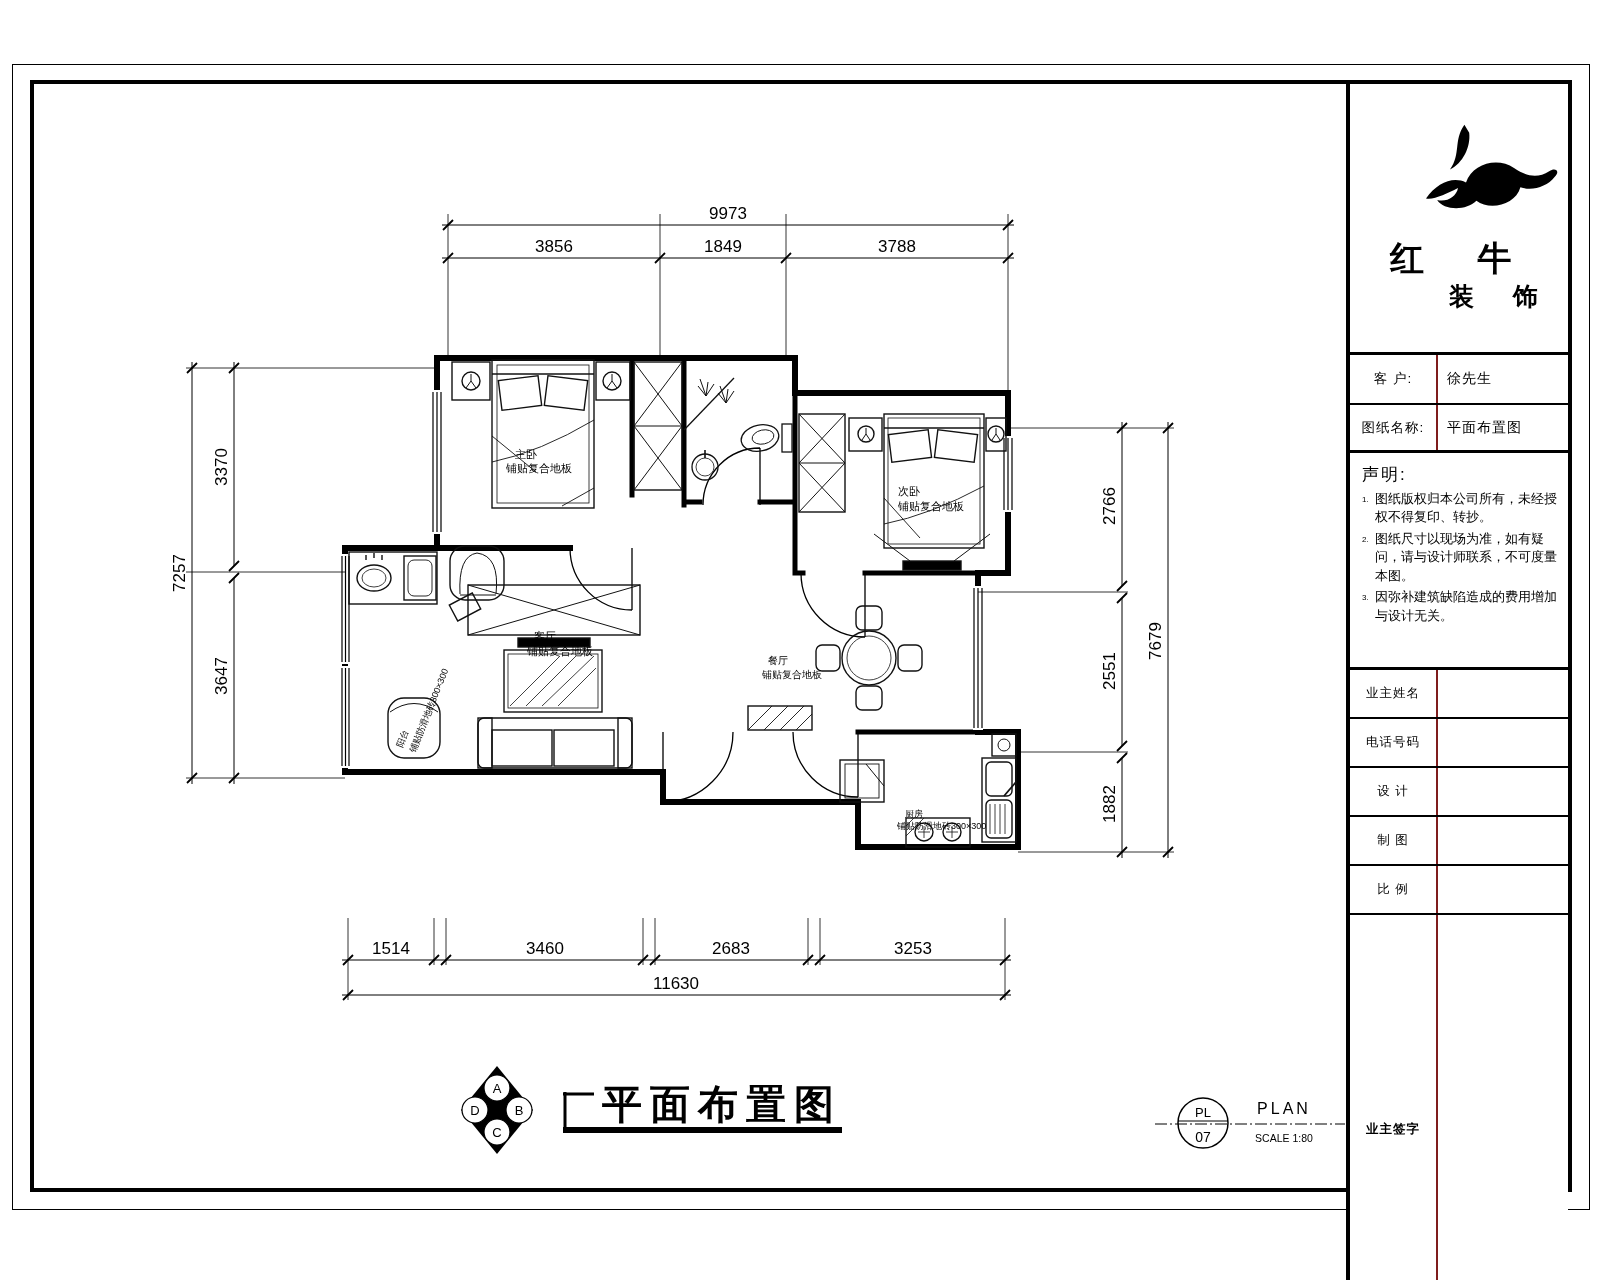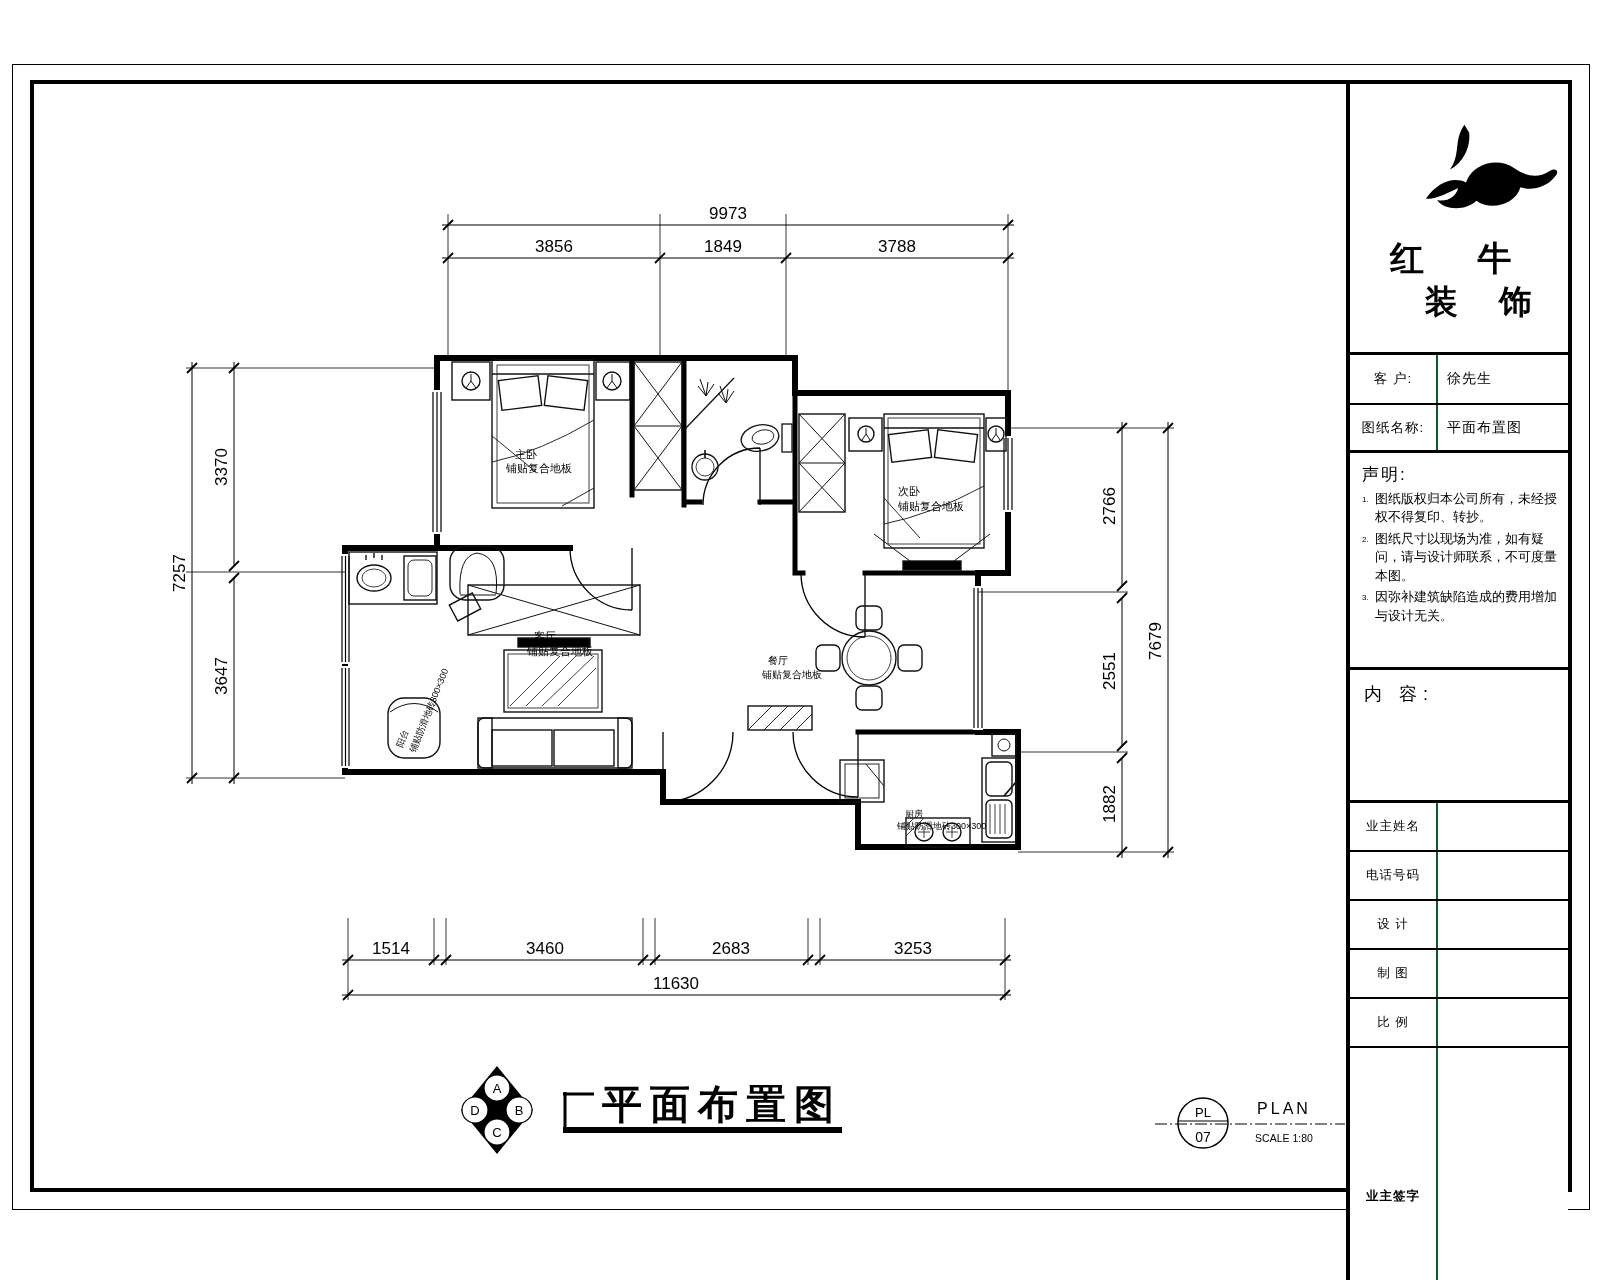--- a/index.html
+++ b/index.html
@@ -6,23 +6,23 @@
   body{width:1600px;height:1280px;position:relative;font-family:"Liberation Sans","DejaVu Sans",sans-serif;color:#000;overflow:hidden;}
   .outer-border{position:absolute;left:12px;top:64px;width:1576px;height:1144px;border:1px solid #000;}
   .frame{position:absolute;left:30px;top:80px;width:1542px;height:1112px;border:4px solid #000;box-sizing:border-box;}
   .plan-svg{position:absolute;left:30px;top:80px;}
   svg text{fill:#000;stroke:none;}
   
   .tb{position:absolute;left:1346px;top:84px;width:222px;height:1260px;border-left:4px solid #000;display:flex;flex-direction:column;box-sizing:border-box;background:#fff;}
   .tb-logo{height:268px;border-bottom:3px solid #000;position:relative;}
   .logo-mark{position:absolute;left:52px;top:32px;}
   .logo-name{position:absolute;left:40px;top:152px;font-size:34px;letter-spacing:22px;font-weight:bold;white-space:nowrap;}
-  .logo-sub{position:absolute;right:20px;top:196px;font-size:33px;letter-spacing:16px;font-weight:bold;white-space:nowrap;text-align:center;}
+  .logo-sub{position:absolute;right:14px;top:196px;font-size:25px;letter-spacing:16px;font-weight:bold;white-space:nowrap;text-align:center;}
   .tb-row{display:flex;border-bottom:2px solid #000;align-items:stretch;}
-  .tb-row .lab{width:88px;border-right:2px solid #14532d;display:flex;align-items:center;justify-content:center;font-size:13.5px;letter-spacing:1px;text-align:center;padding:0 2px;box-sizing:border-box;}
+  .tb-row .lab{width:88px;border-right:2px solid #7f1d1d;display:flex;align-items:center;justify-content:center;font-size:13.5px;letter-spacing:1px;text-align:center;padding:0 2px;box-sizing:border-box;}
   .tb-row .val{flex:1;display:flex;align-items:center;padding-left:9px;font-size:14px;letter-spacing:1px;}
   .r1{height:48px;}.r2{height:45px;}.r3{height:45px;border-bottom:3px solid #000;}
   .tb-statement{height:217px;border-bottom:3px solid #000;padding:10px 8px 0 12px;box-sizing:border-box;}
   .stmt-title{font-size:17px;letter-spacing:2px;margin-bottom:4px;}
   .stmt-item{display:flex;font-size:13px;line-height:1.42;margin-bottom:3px;}
   .stmt-item .no{width:13px;font-size:8px;padding-top:4px;flex:none;}
   .stmt-item .txt{flex:1;}
   .tb-content{height:133px;border-bottom:3px solid #000;padding:12px 0 0 14px;box-sizing:border-box;font-size:18px;letter-spacing:6px;}
   .tb-form{flex:1;display:flex;flex-direction:column;}
   .tb-form .tb-row{height:47px;flex:none;}
@@ -282,21 +282,20 @@
     <div class="stmt-item">
       <span class="no">2.</span>
       <span class="txt">图纸尺寸以现场为准，如有疑问，请与设计师联系，不可度量本图。</span>
     </div>
     <div class="stmt-item">
       <span class="no">3.</span>
       <span class="txt">因弥补建筑缺陷造成的费用增加与设计无关。</span>
     </div>
   </div>
 
-  <div class="tb-content">内 容:</div>
 
   <div class="tb-form">
     <div class="tb-row">
       <div class="lab">业主姓名</div>
       <div class="val"></div>
     </div>
     <div class="tb-row">
       <div class="lab">电话号码</div>
       <div class="val"></div>
     </div>

